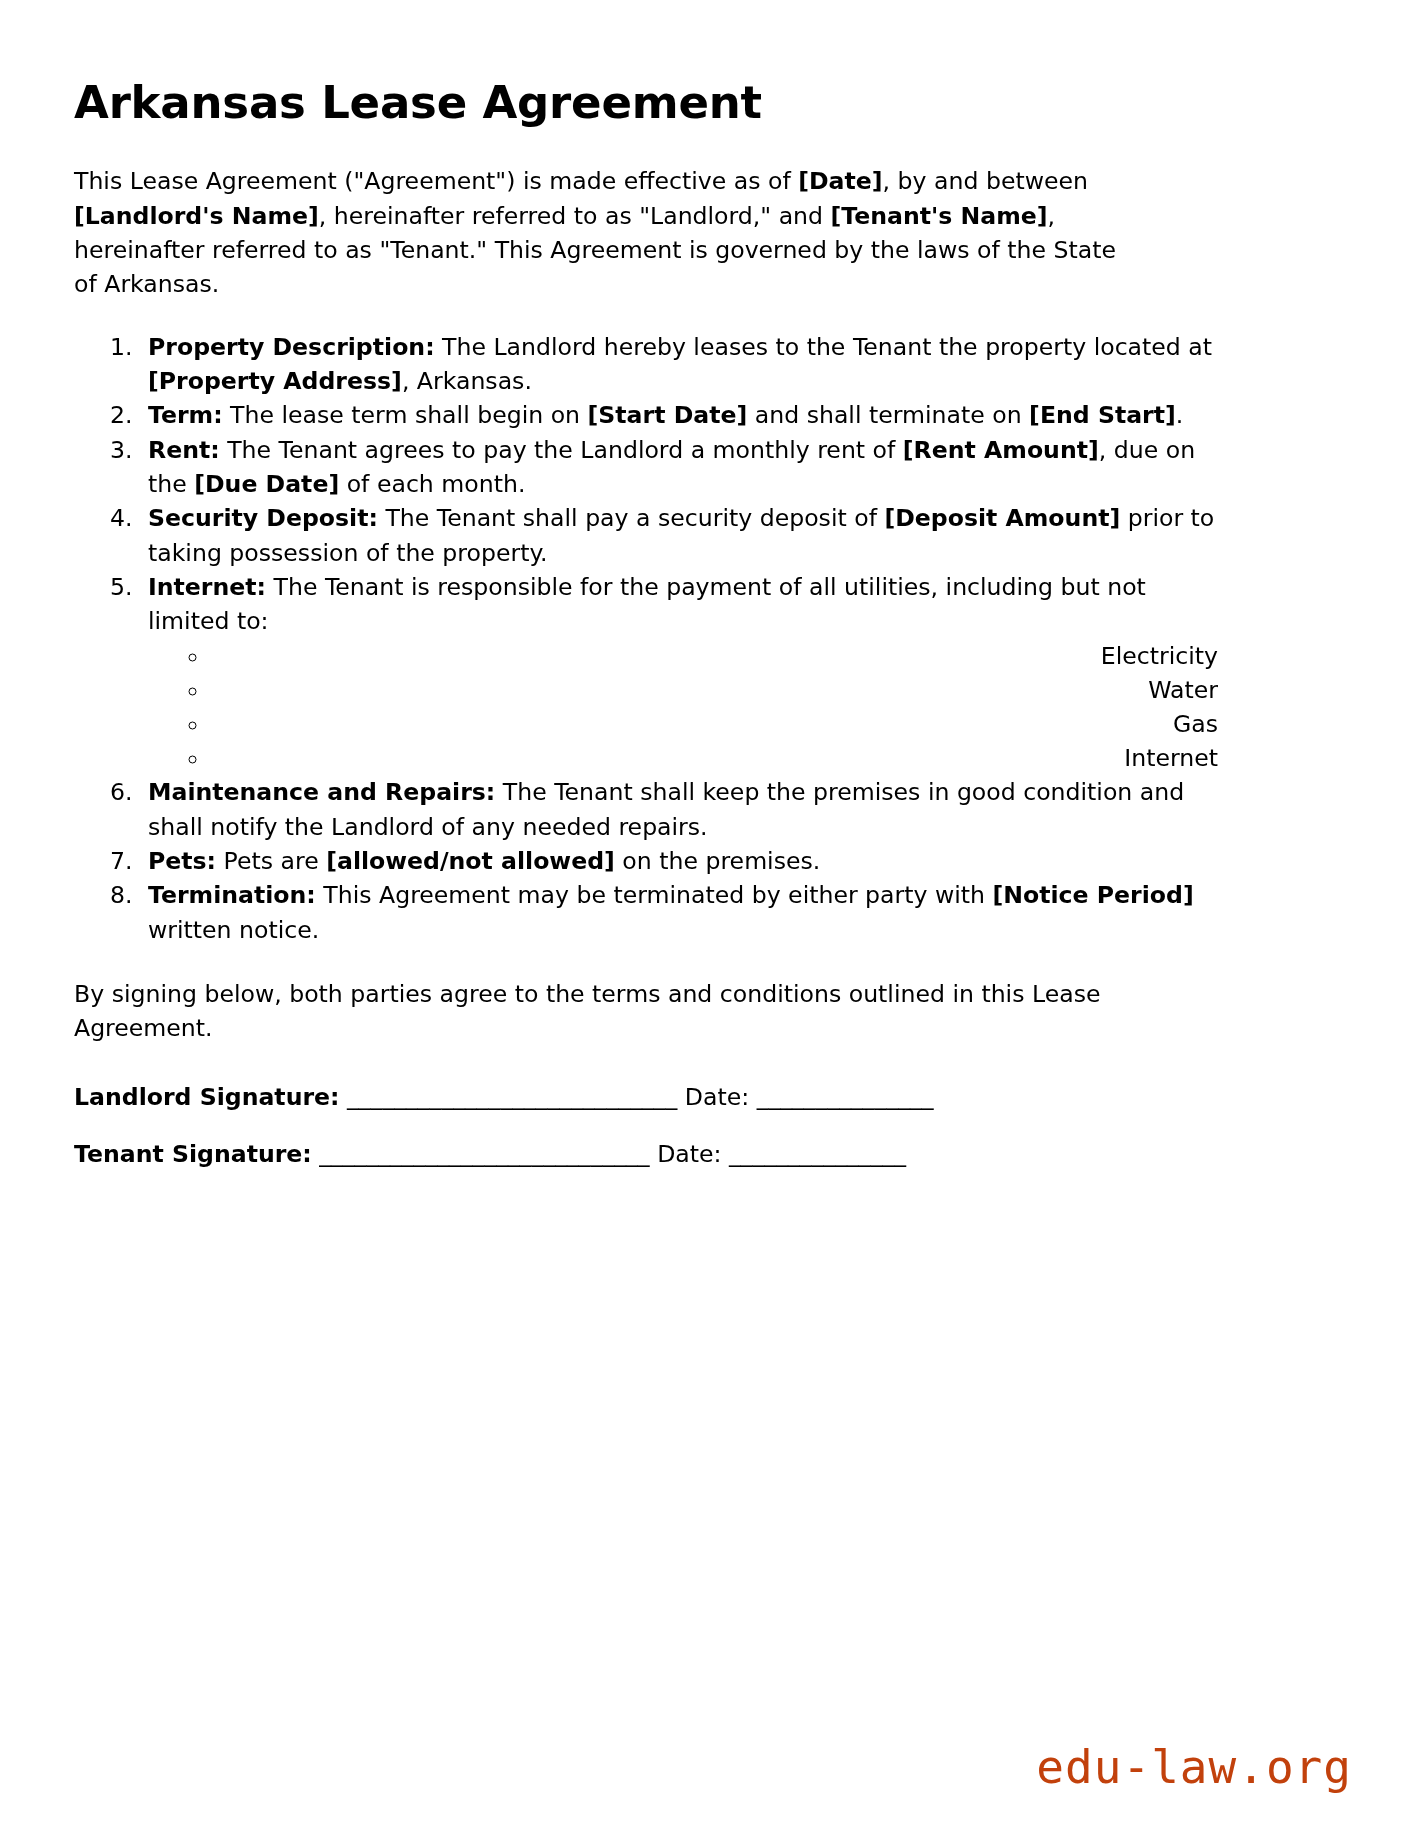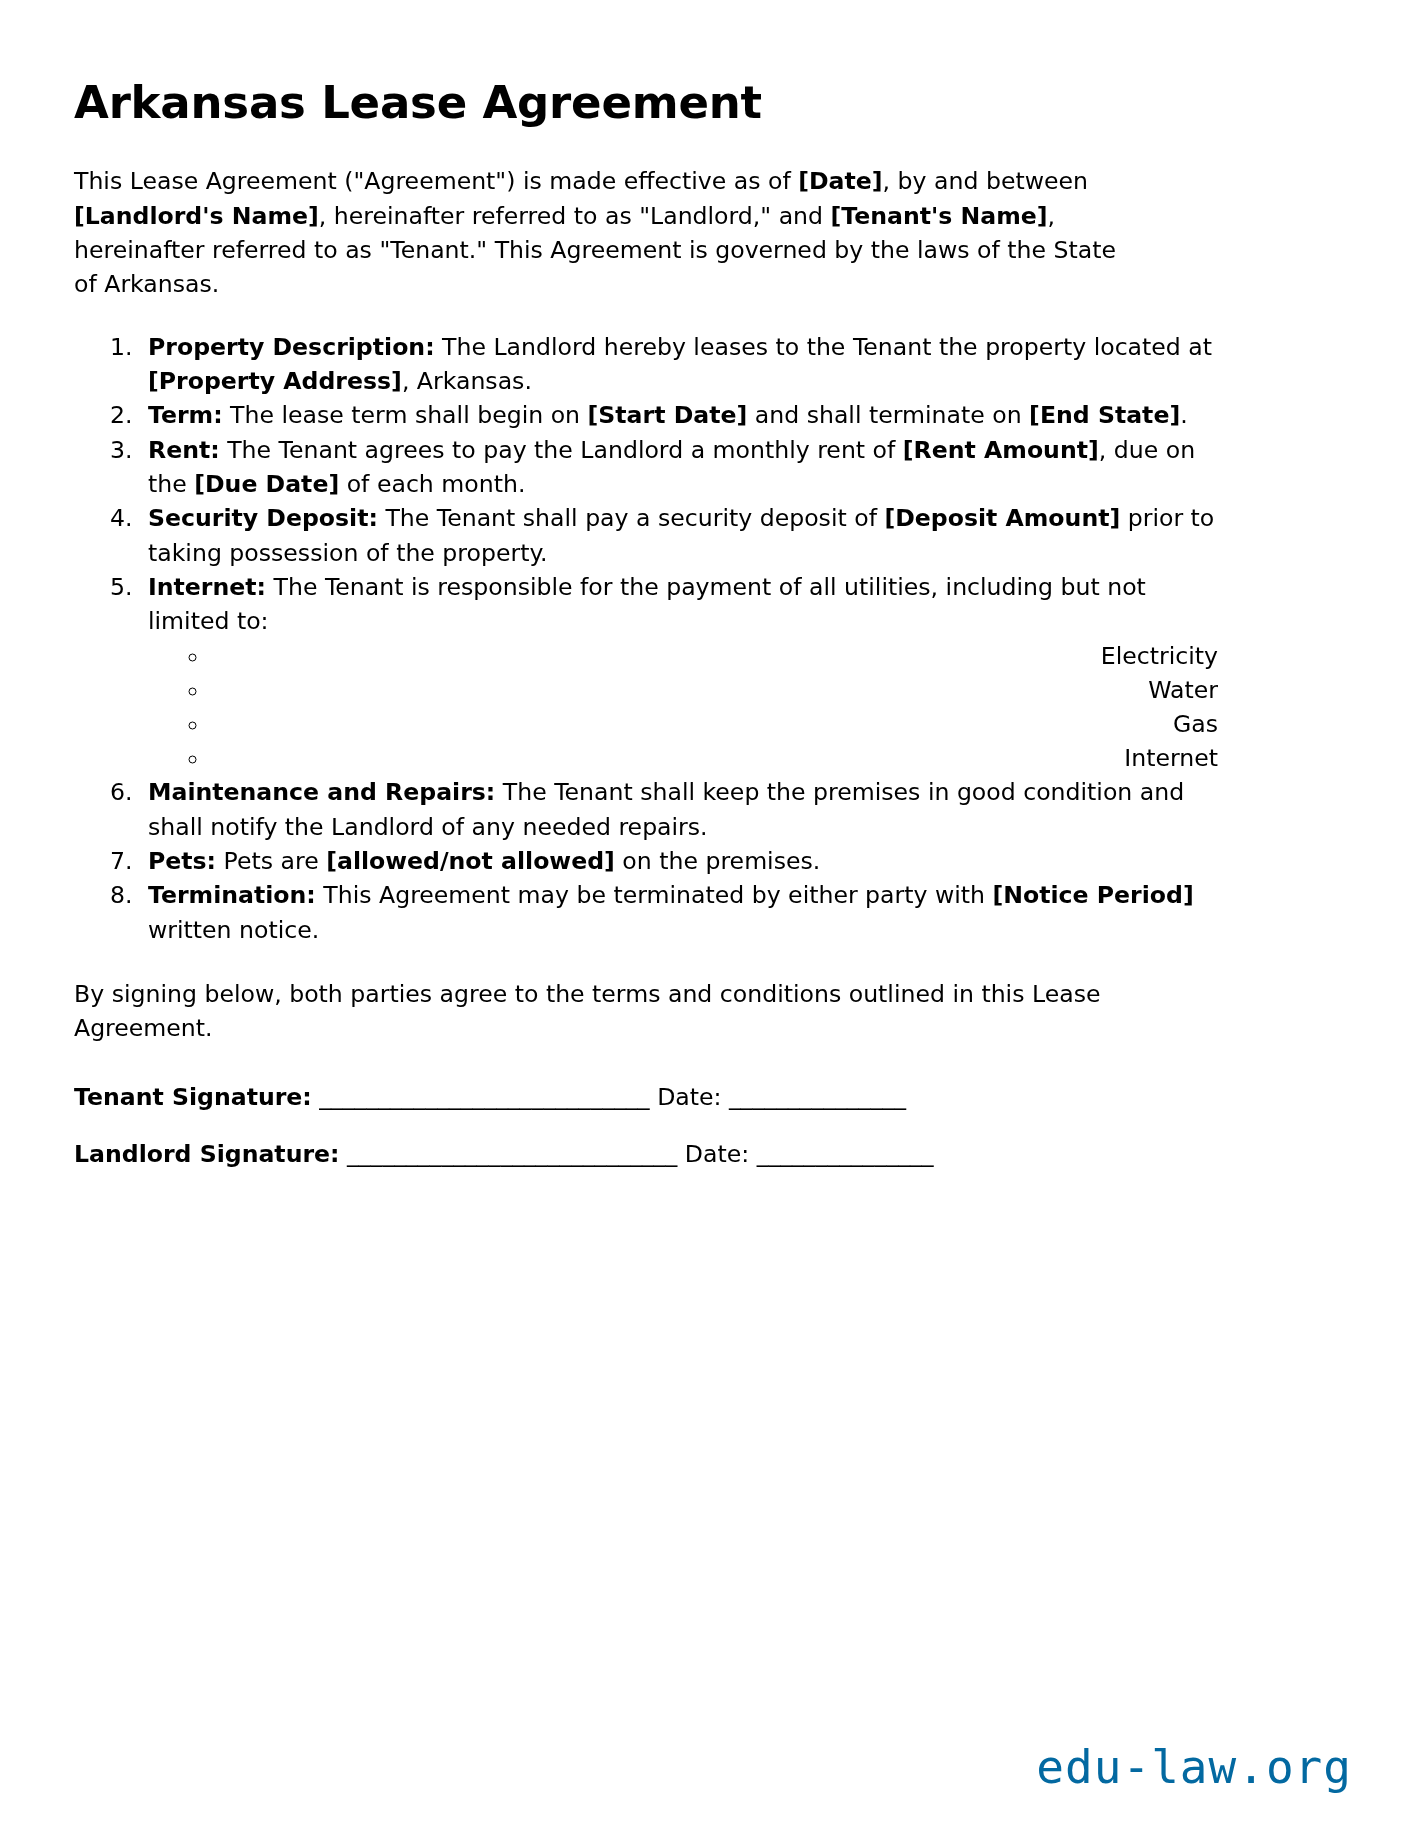--- a/index.html
+++ b/index.html
@@ -71,51 +71,51 @@
   .sig-row .sig-label { font-weight: bold; }
   .sig-row .rule { letter-spacing: 0px; }
 
   .watermark {
     position: absolute;
     right: 64px;
     bottom: 38px;
     font-family: "DejaVu Sans Mono", monospace;
     font-size: 46px;
     letter-spacing: 1px;
-    color: #0369a1;
+    color: #c2410c;
     white-space: nowrap;
   }
 </style>
 </head>
 <body>
 
 <div class="page">
 
   <h1 class="doc-title">Arkansas Lease Agreement</h1>
 
   <p class="para"><span>This Lease Agreement ("Agreement") is made effective as of </span><b>[Date]</b><span>, by and between </span><b>[Landlord's Name]</b><span>, hereinafter referred to as "Landlord," and </span><b>[Tenant's Name]</b><span>, hereinafter referred to as "Tenant." This Agreement is governed by the laws of the State of Arkansas.</span></p>
 
 
   <ol class="clauses">
       <li><b>Property Description:</b><span> The Landlord hereby leases to the Tenant the property located at </span><b>[Property Address]</b><span>, Arkansas.</span></li>
-      <li><b>Term:</b><span> The lease term shall begin on </span><b>[Start Date]</b><span> and shall terminate on </span><b>[End State]</b><span>.</span></li>
+      <li><b>Term:</b><span> The lease term shall begin on </span><b>[Start Date]</b><span> and shall terminate on </span><b>[End Start]</b><span>.</span></li>
       <li><b>Rent:</b><span> The Tenant agrees to pay the Landlord a monthly rent of </span><b>[Rent Amount]</b><span>, due on the </span><b>[Due Date]</b><span> of each month.</span></li>
       <li><b>Security Deposit:</b><span> The Tenant shall pay a security deposit of </span><b>[Deposit Amount]</b><span> prior to taking possession of the property.</span></li>
       <li><b>Internet:</b><span> The Tenant is responsible for the payment of all utilities, including but not limited to:</span><ul class="subitems">
           <li>Electricity</li>
           <li>Water</li>
           <li>Gas</li>
           <li>Internet</li>
         </ul></li>
       <li><b>Maintenance and Repairs:</b><span> The Tenant shall keep the premises in good condition and shall notify the Landlord of any needed repairs.</span></li>
       <li><b>Pets:</b><span> Pets are </span><b>[allowed/not allowed]</b><span> on the premises.</span></li>
       <li><b>Termination:</b><span> This Agreement may be terminated by either party with </span><b>[Notice Period]</b><span> written notice.</span></li>
     </ol>
 
   <p class="para">By signing below, both parties agree to the terms and conditions outlined in this Lease Agreement.</p>
 
   <div class="sig-block">
+      <div class="sig-row"><span class="sig-label">Landlord Signature:</span><span> </span><span class="rule">____________________________</span><span> </span><span>Date:</span><span> </span><span class="rule">_______________</span></div>
       <div class="sig-row"><span class="sig-label">Tenant Signature:</span><span> </span><span class="rule">____________________________</span><span> </span><span>Date:</span><span> </span><span class="rule">_______________</span></div>
-      <div class="sig-row"><span class="sig-label">Landlord Signature:</span><span> </span><span class="rule">____________________________</span><span> </span><span>Date:</span><span> </span><span class="rule">_______________</span></div>
     </div>
 
   <div class="watermark">edu-law.org</div>
 </div>
 
 </body></html>

